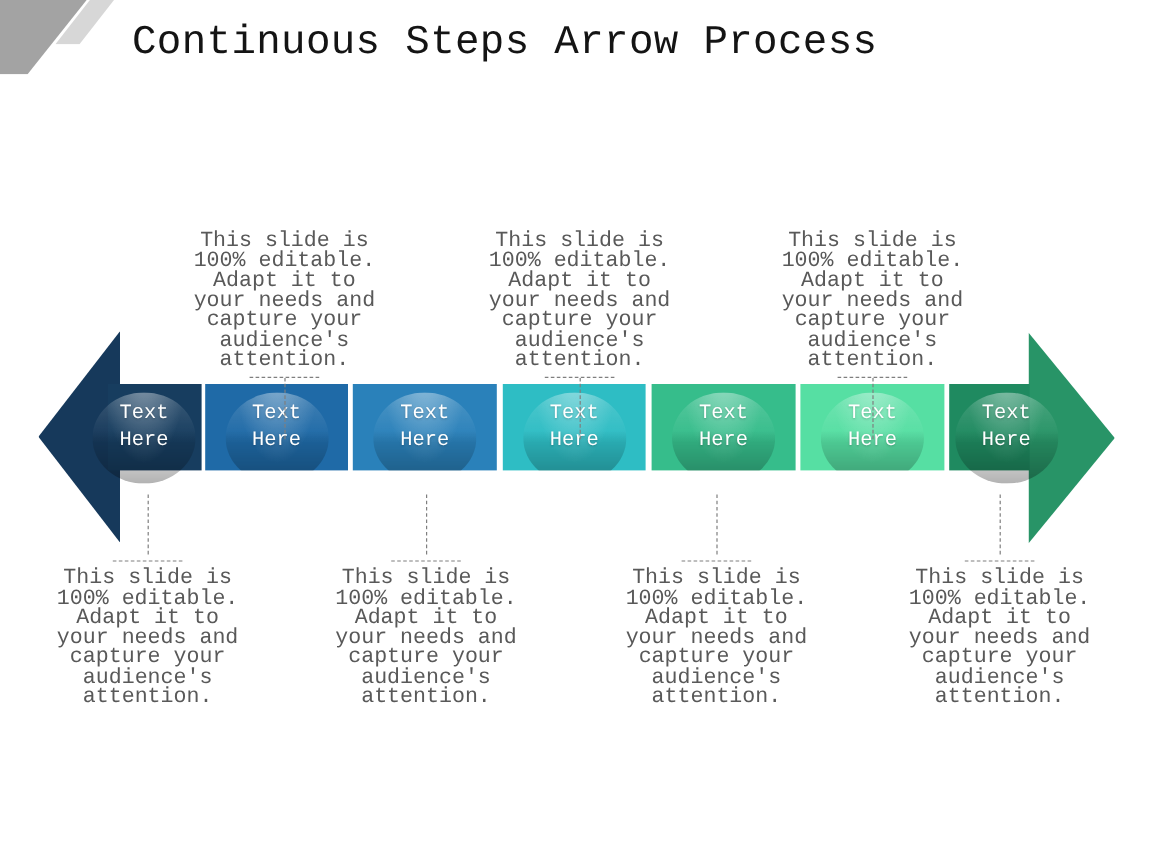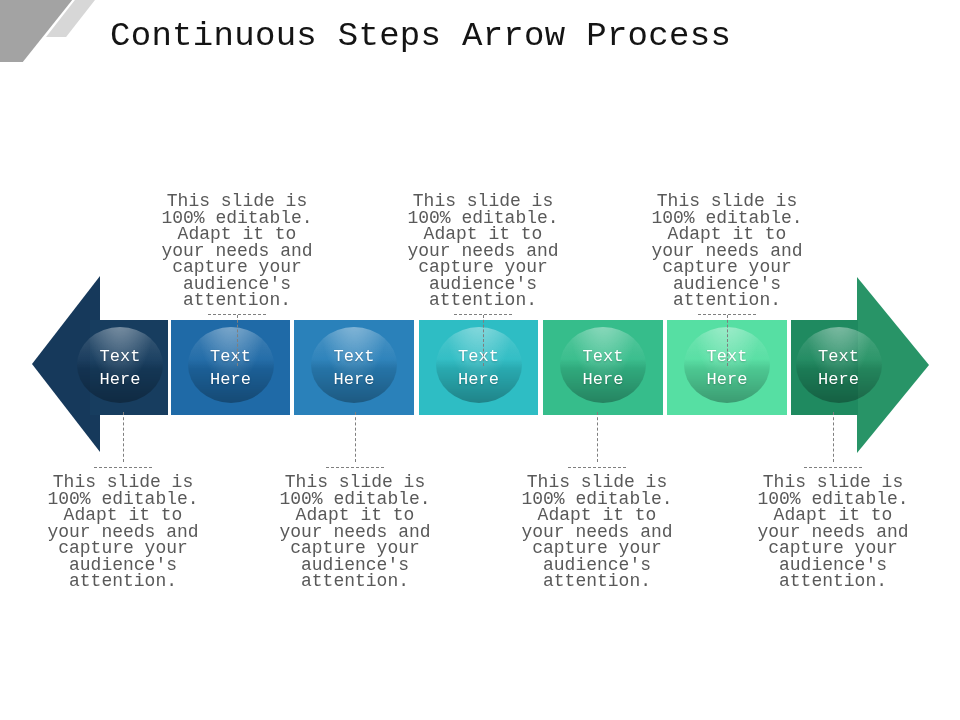--- a/index.html
+++ b/index.html
@@ -18,21 +18,21 @@
   .title{position:absolute;left:110px;top:15px;font-size:34px;line-height:42px;
     color:#141414;letter-spacing:.3px;white-space:nowrap;}
 
   
   .head-left{position:absolute;left:32px;top:276px;width:68px;height:176px;
     clip-path:polygon(100% 0,100% 100%,0 50%);}
   .head-right{position:absolute;left:857px;top:277px;width:72px;height:176px;
     clip-path:polygon(0 0,100% 50%,0 100%);}
 
   
-  .seg{position:absolute;top:320px;height:95px;overflow:hidden;}
+  .seg{position:absolute;top:320px;height:72px;overflow:hidden;}
   .seg.no-clip{overflow:visible;}
   .seg-1{left:90px;width:78px;}
   .seg-2{left:171px;width:119px;}
   .seg-3{left:294px;width:120px;}
   .seg-4{left:419px;width:119px;}
   .seg-5{left:543px;width:120px;}
   .seg-6{left:667px;width:120px;}
   .seg-7{left:791px;width:67px;}
 
   .sphere{position:absolute;top:7px;width:86px;height:76px;border-radius:50%;

